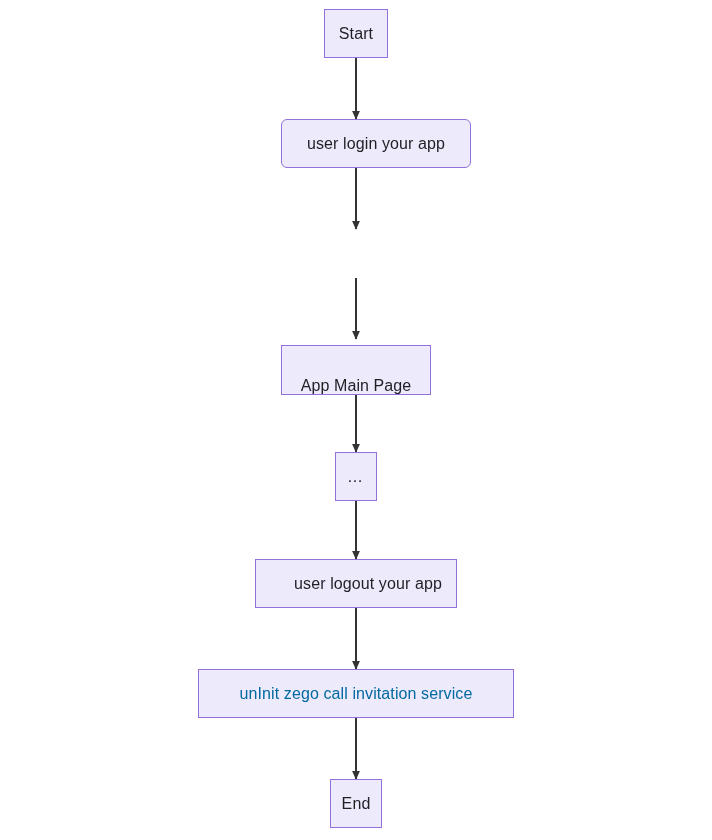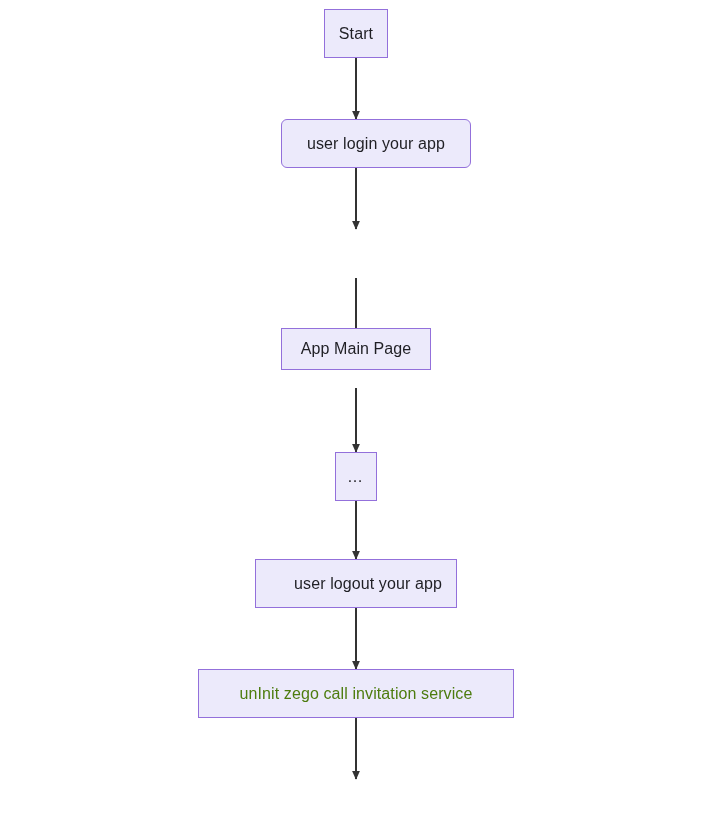--- a/index.html
+++ b/index.html
@@ -86,27 +86,30 @@
       </g>
   </svg>
 
   <div id="node-layer">
       <div class="node" style="left: 324px; top: 9px; width: 64px; height: 49px; background: rgb(236, 234, 251); border-color: rgb(147, 112, 219); color: rgb(31, 31, 36);">
         <span class="node-label">Start</span>
       </div>
       <div class="node rounded" style="left: 261px; top: 119px; width: 190px; height: 49px; background: rgb(236, 234, 251); border-color: rgb(147, 112, 219); color: rgb(31, 31, 36); margin-left: 20px;">
         <span class="node-label">user login your app</span>
       </div>
-      <div class="node" style="left: 281px; top: 328px; width: 150px; height: 42px; background: rgb(236, 234, 251); border-color: rgb(147, 112, 219); color: rgb(31, 31, 36);">
+      <div class="node" style="left: 281px; top: 345px; width: 150px; height: 50px; background: rgb(236, 234, 251); border-color: rgb(147, 112, 219); color: rgb(31, 31, 36); align-items: flex-end;">
         <span class="node-label">App Main Page</span>
       </div>
       <div class="node" style="left: 335px; top: 452px; width: 42px; height: 49px; background: rgb(236, 234, 251); border-color: rgb(147, 112, 219); color: rgb(31, 31, 36);">
         <span class="node-label ellipsis-label">…</span>
       </div>
       <div class="node" style="left: 255px; top: 559px; width: 202px; height: 49px; background: rgb(236, 234, 251); border-color: rgb(147, 112, 219); color: rgb(31, 31, 36); padding-left: 24px;">
         <span class="node-label">user logout your app</span>
       </div>
-      <div class="node" style="left: 198px; top: 669px; width: 316px; height: 49px; background: rgb(236, 234, 251); border-color: rgb(147, 112, 219); color: #4d7c0f;">
+      <div class="node" style="left: 198px; top: 669px; width: 316px; height: 49px; background: rgb(236, 234, 251); border-color: rgb(147, 112, 219); color: #0369a1;">
         <span class="node-label">unInit zego call invitation service</span>
+      </div>
+      <div class="node" style="left: 330px; top: 779px; width: 52px; height: 49px; background: rgb(236, 234, 251); border-color: rgb(147, 112, 219); color: rgb(31, 31, 36);">
+        <span class="node-label">End</span>
       </div>
     </div>
 
 </div>
 
 </body></html>

